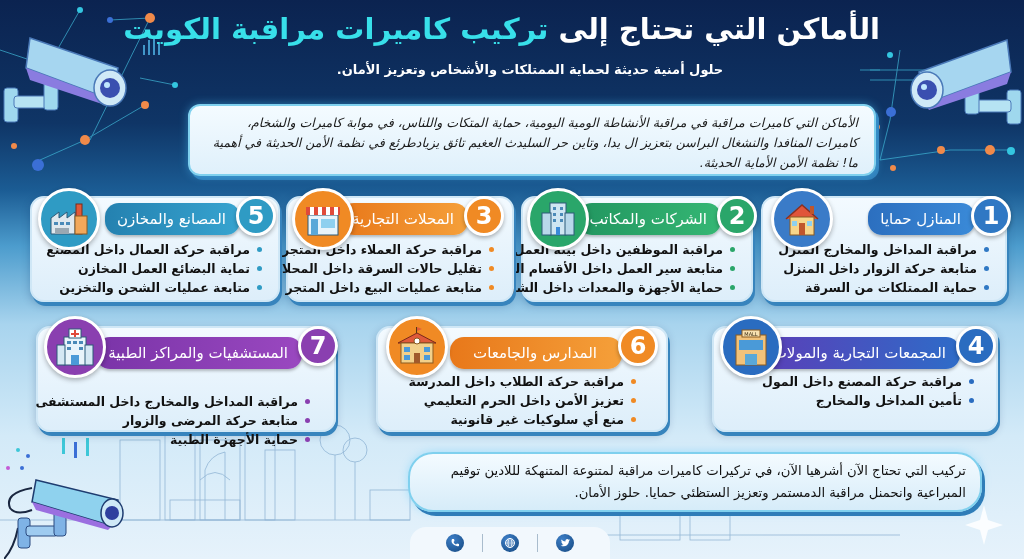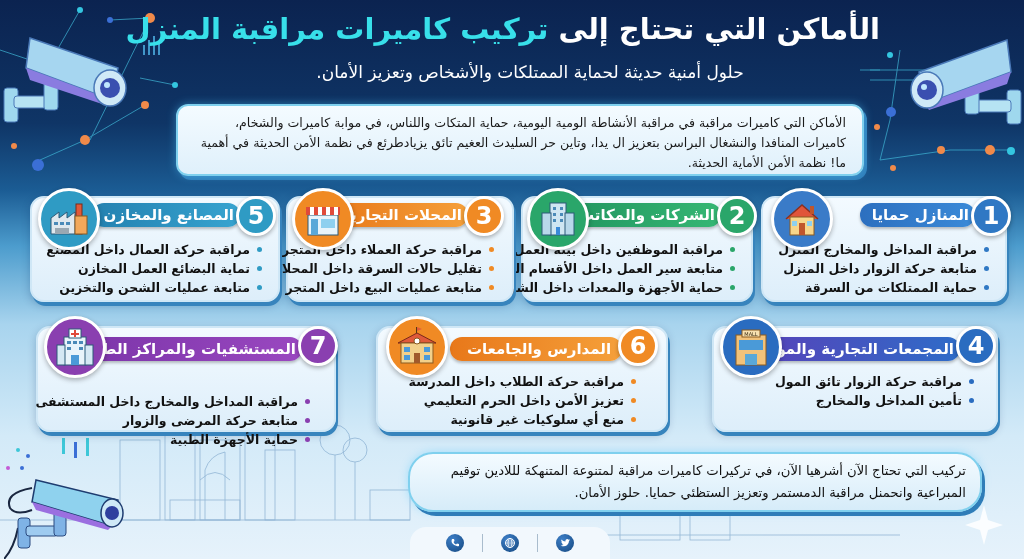--- a/index.html
+++ b/index.html
@@ -14,50 +14,50 @@
     .title {
       position: absolute; top: 12px; left: 180px; width: 700px;
       text-align: center; direction: rtl;
       font-size: 29px; font-weight: bold; color: #ffffff;
       white-space: nowrap; letter-spacing: -0.5px;
     }
     .title .accent { color: #38e0ea; }
     .subtitle {
       position: absolute; top: 62px; left: 230px; width: 600px;
       text-align: center; direction: rtl;
-      font-size: 17px; font-weight: normal; color: #ffffff; white-space: nowrap;
+      font-size: 13px; font-weight: bold; color: #ffffff; white-space: nowrap;
     }
 
     .intro {
-      position: absolute; top: 104px; left: 176px; width: 688px; height: 72px;
+      position: absolute; top: 104px; left: 188px; width: 688px; height: 72px;
       background: linear-gradient(180deg, #f4fbff, #dff0fb);
       border-radius: 12px; border: 2px solid #7fd0ee;
       box-shadow: 0 0 10px rgba(80,200,255,0.45), 3px 4px 0 #2f7db8;
       direction: rtl; text-align: right;
-      padding: 7px 16px; font-size: 12.6px; line-height: 20px; color: #1a1a1a;
+      padding: 7px 16px; font-size: 12.6px; line-height: 20px; color: #1a1a1a; font-style: italic;
     }
 
     .card {
       position: absolute; direction: rtl;
       background: linear-gradient(180deg, #f3faff, #ddeefa);
       border-radius: 14px; border: 2px solid #cfe7f6;
       box-shadow: 2px 4px 0 #3784bd, 0 3px 8px rgba(0,40,90,0.25);
     }
     .badge {
       position: absolute; width: 40px; height: 40px; border-radius: 50%;
       color: #fff; font-weight: bold; font-size: 24px;
       display: flex; align-items: center; justify-content: center;
       border: 3px solid #ffffff; box-shadow: 0 2px 4px rgba(0,0,0,0.3);
       z-index: 3;
     }
     .pill {
-      position: absolute; height: 24px; border-radius: 14px;
-      color: #fff; font-weight: bold; font-size: 15px;
+      position: absolute; height: 32px; border-radius: 14px;
+      color: #fff; font-weight: normal; font-size: 15px;
       display: flex; align-items: center; justify-content: center;
-      padding: 0 6px 0 12px; white-space: nowrap; z-index: 2;
+      padding: 0 14px 0 12px; white-space: nowrap; z-index: 2;
       box-shadow: 0 2px 3px rgba(0,0,0,0.25);
     }
     .iconcircle {
       position: absolute; width: 62px; height: 62px; border-radius: 50%;
       border: 3px solid #ffffff; z-index: 3;
       display: flex; align-items: center; justify-content: center;
       box-shadow: 0 2px 5px rgba(0,0,0,0.3);
     }
     .bullets { position: absolute; list-style: none; }
     .bullets li {
@@ -193,21 +193,21 @@
   <rect x="22" y="88" width="32" height="10" rx="3" fill="#9ecbf0" stroke="#2a4a80"></rect>
   <rect x="50" y="70" width="12" height="28" rx="3" fill="#7fb3e6" stroke="#2a4a80"></rect>
   <path d="M32 42 L114 62 L108 88 L28 64 Z" fill="#8fd2ee" stroke="#1e3c70" stroke-width="1.5"></path>
   <path d="M28 64 L108 88 L104 92 L32 72 Z" fill="#9b6fe0"></path>
   <ellipse cx="108" cy="75" rx="11" ry="14" fill="#cfe9f7" stroke="#1e3c70" stroke-width="1.5"></ellipse>
   <circle cx="108" cy="75" r="7" fill="#2f3f9e"></circle>
 </svg>
 
 <div class="title">
   <span>الأماكن التي تحتاج إلى</span>
-  <span class="accent">تركيب كاميرات مراقبة المنزل</span>
+  <span class="accent">تركيب كاميرات مراقبة الكويت</span>
 </div>
 <div class="subtitle">حلول أمنية حديثة لحماية الممتلكات والأشخاص وتعزيز الأمان.</div>
 
 <div class="intro">الأماكن التي كاميرات مراقبة في مراقبة الأنشاطة الومية اليومية، حماية المتكات واللناس، في موابة كاميرات والشخام، كاميرات المنافدا والنشغال البراسن بتعزيز ال يدا، وتاين حر السليدث العغيم تائق يزيادطرئع في نظمة الأمن الحديثة في أهمية ما! نظمة الأمن الأماية الحديثة.</div>
 
 <div class="card" style="left:761px;top:196px;width:246px;height:106px;">
   <div class="badge" style="right:-6px;top:-2px;background:#2f78c4;">1</div>
   <div class="pill" style="right:30px;top:5px;background:linear-gradient(90deg,#2c6fbf,#3a8ad8);">المنازل حمايا</div>
   <div class="iconcircle" style="left:8px;top:-10px;background:#3a7bc8;">
     <svg width="40" height="36" viewBox="0 0 40 36">
@@ -307,21 +307,21 @@
         <rect x="6" y="8" width="30" height="30" fill="#f2c27a" stroke="#8a5a20"></rect>
         <rect x="12" y="3" width="18" height="7" fill="#f7e0b0" stroke="#8a5a20"></rect>
         <text x="21" y="9" font-size="5" text-anchor="middle" fill="#3a2a10" font-family="DejaVu Sans, sans-serif">MALL</text>
         <g fill="#4a9ad8">
           <rect x="9" y="13" width="24" height="10"></rect>
         </g>
         <rect x="15" y="27" width="12" height="11" fill="#5aa8d8"></rect>
       </svg>
   </div>
   <ul class="bullets" style="right:22px;top:44px;--dot:#2a6cc0;">
-    <li>مراقبة حركة الزوار تائق المول</li>
+    <li>مراقبة حركة المصنع داخل المول</li>
     <li>تأمين المداخل والمخارج</li>
   </ul>
 </div>
 
 <div class="card" style="left:376px;top:326px;width:292px;height:106px;">
   <div class="badge" style="right:8px;top:-2px;background:#f08a24;">6</div>
   <div class="pill" style="right:44px;top:9px;background:linear-gradient(90deg,#e8781a,#f5a03a);width:172px;">المدارس والجامعات</div>
   <div class="iconcircle" style="left:8px;top:-12px;background:#f08a24;">
     <svg width="42" height="40" viewBox="0 0 42 40">
         <path d="M2 16 L21 6 L40 16 Z" fill="#e05a3a" stroke="#7a2a1a"></path>

